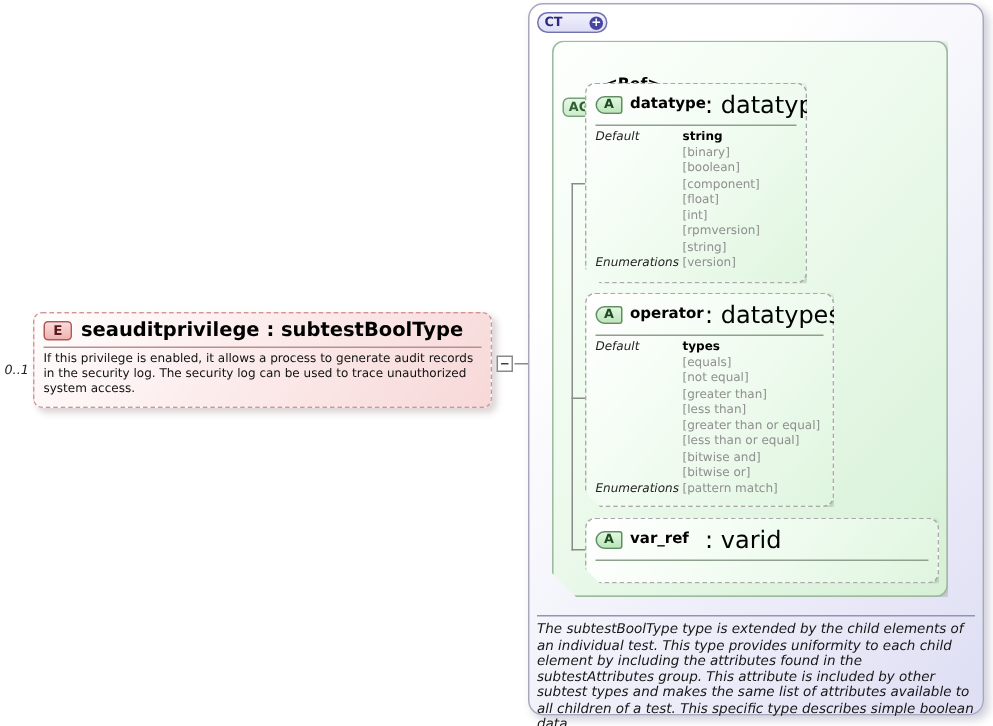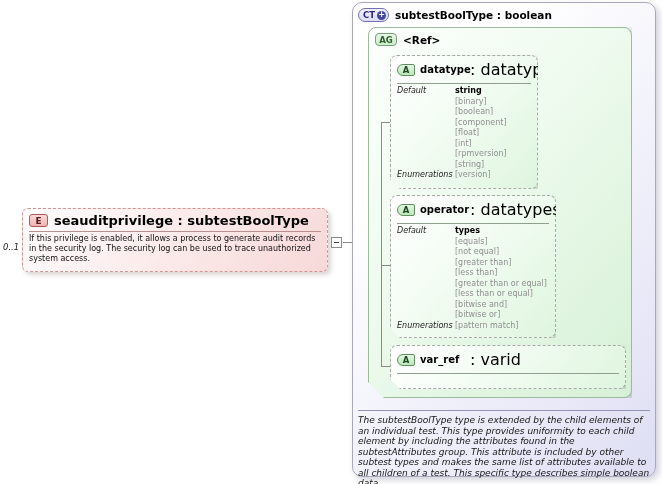--- a/index.html
+++ b/index.html
@@ -34,38 +34,38 @@
   .expander .minus { width:5px; height:1px; background:#444; }
 
   
   .ct-box {
     position:absolute; left:352px; top:2px; width:304px; height:475px;
     border:1px solid #a8a8bc; border-radius:10px;
     background:linear-gradient(130deg,#ffffff 25%,#ececf9 70%,#dedef4 100%);
     box-shadow:3px 3px 6px rgba(100,100,140,.30);
   }
   .ct-head { display:flex; align-items:center; gap:6px; padding:5px 6px 0 5px; }
-  .ct-badge { height:14px; padding:0 2px 0 4px; gap:2px; font-size:8.5px; color:#2a2a7a;
+  .ct-badge { height:14px; padding:0 2px 0 4px; gap:18px; font-size:8.5px; color:#2a2a7a;
               background:linear-gradient(#f2f2fd,#dcdcf6); border:1px solid #7272ae; border-radius:7px; }
   .ct-plus { width:9px; height:9px; border-radius:50%; background:#4646a0; color:#fff;
              font-size:8px; line-height:8px; display:inline-flex; align-items:center; justify-content:center; }
   .ct-title { font-size:10.5px; font-weight:bold; color:#000; white-space:nowrap; }
 
   
   .ag-box {
     position:absolute; left:368px; top:27px; width:264px; height:371px;
     border:1px solid #9cba9c; border-radius:8px;
     background:linear-gradient(130deg,#fdfffd 0%,#effbef 40%,#d6f0d6 100%);
     clip-path:polygon(0 0,100% 0,100% 100%,16px 100%,0 calc(100% - 16px));
     filter:drop-shadow(2px 2px 3px rgba(80,110,80,.35));
     padding:5px 0 0 6px;
   }
   .ag-head { display:flex; align-items:center; gap:6px; }
   .ag-badge { width:22px; height:13px; font-size:8.5px; color:#2f5f2f;
-              background:linear-gradient(#e6f7e6,#cdeccd); border:1px solid #77a077; border-radius:4px; }
+              background:linear-gradient(#e6f7e6,#cdeccd); border:1px solid #77a077; border-radius:4px;margin-top:32px; }
   .ag-name { font-size:10.5px; font-weight:bold; min-width:48px; white-space:pre; }
   .ag-type { font-size:10.5px; font-weight:bold; white-space:nowrap; }
 
   
   .attr-box {
     position:absolute;
     border:1px dashed #a9a9a9; border-radius:7px;
     background:linear-gradient(130deg,#ffffff 0%,#f2fcf2 45%,#dff5df 100%);
     clip-path:polygon(0 0,100% 0,100% 100%,10px 100%,0 calc(100% - 10px));
     filter:drop-shadow(2px 2px 2px rgba(90,110,90,.30));
@@ -115,21 +115,20 @@
     </div>
   <div class="line" style="left:343px; top:242px; width:9px; height:1px;"></div>
   <div class="line" style="left:353px; top:210px; width:15px; height:1px;"></div>
 
   <div class="ct-box">
     <div class="ct-head">
       <span class="badge ct-badge">
           <span>CT</span>
           <span class="ct-plus">+</span>
         </span>
-      <span class="ct-title"><span>subtestBoolType</span> <span>: boolean</span></span>
     </div>
   </div>
 
   <div class="ag-box">
     <div class="ag-head">
       <span class="badge ag-badge">AG</span>
       <span class="ag-name">&lt;Ref&gt;</span>
     </div>
   </div>
 

